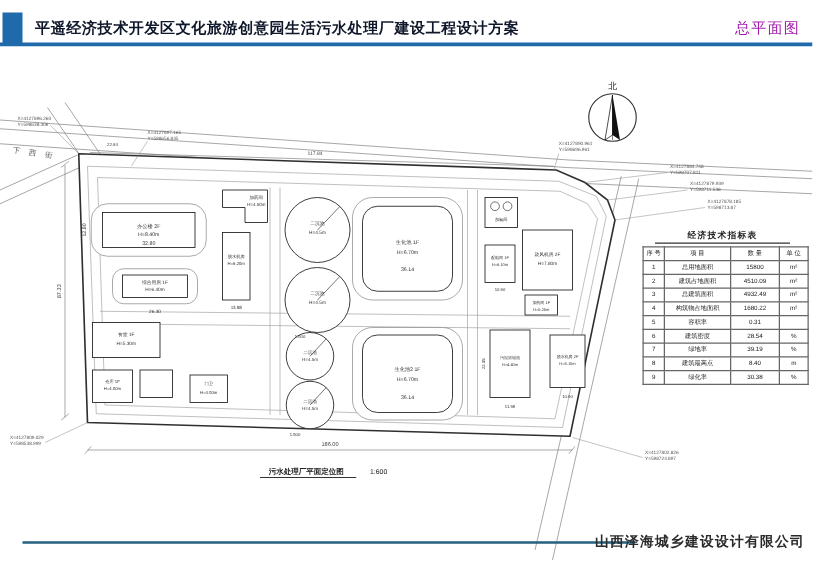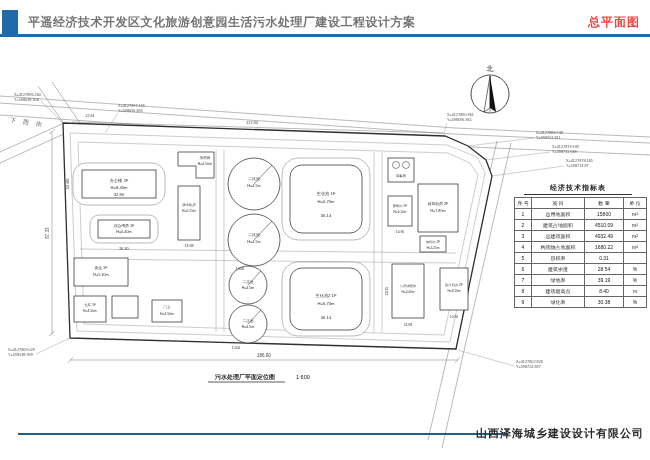--- a/index.html
+++ b/index.html
@@ -2,22 +2,22 @@
 <html><head>
 <meta charset="utf-8">
 <style>
   html,body{margin:0;padding:0;}
   body{
     width:650px;height:460px;position:relative;background:#ffffff;
     font-family:"Liberation Sans",sans-serif;overflow:hidden;
   }
   
   .hdr-square{position:absolute;left:2px;top:10px;width:16px;height:25px;background:#1f6aab;}
-  .hdr-title{position:absolute;left:28px;top:14px;font-size:12px;font-weight:bold;color:#737373;letter-spacing:.5px;}
-  .hdr-sheet{position:absolute;right:10px;top:14px;font-size:12px;font-weight:bold;color:#ef4444;letter-spacing:1px;}
+  .hdr-title{position:absolute;left:28px;top:14px;font-size:12px;font-weight:bold;color:#0f172a;letter-spacing:.5px;}
+  .hdr-sheet{position:absolute;right:10px;top:14px;font-size:12px;font-weight:normal;color:#a21caf;letter-spacing:1px;}
   .hdr-rule{position:absolute;left:0;top:34px;width:650px;height:3px;background:#1f6aab;}
   
   .ftr-line{position:absolute;left:18px;top:433px;width:490px;height:2px;background:#24607f;}
   .ftr-company{position:absolute;right:6px;top:426px;font-size:11px;font-weight:bold;color:#2b2b2b;letter-spacing:1px;margin-left:31px;}
   
   svg.plan{position:absolute;left:0;top:0;}
   
   .ind-wrap{position:absolute;left:514px;top:183px;width:128px;}
   .ind-title{font-size:7px;font-weight:bold;color:#222;text-align:center;
     border-bottom:1px solid #333;padding-bottom:1px;margin:0 10px 2px 10px;letter-spacing:1px;}

